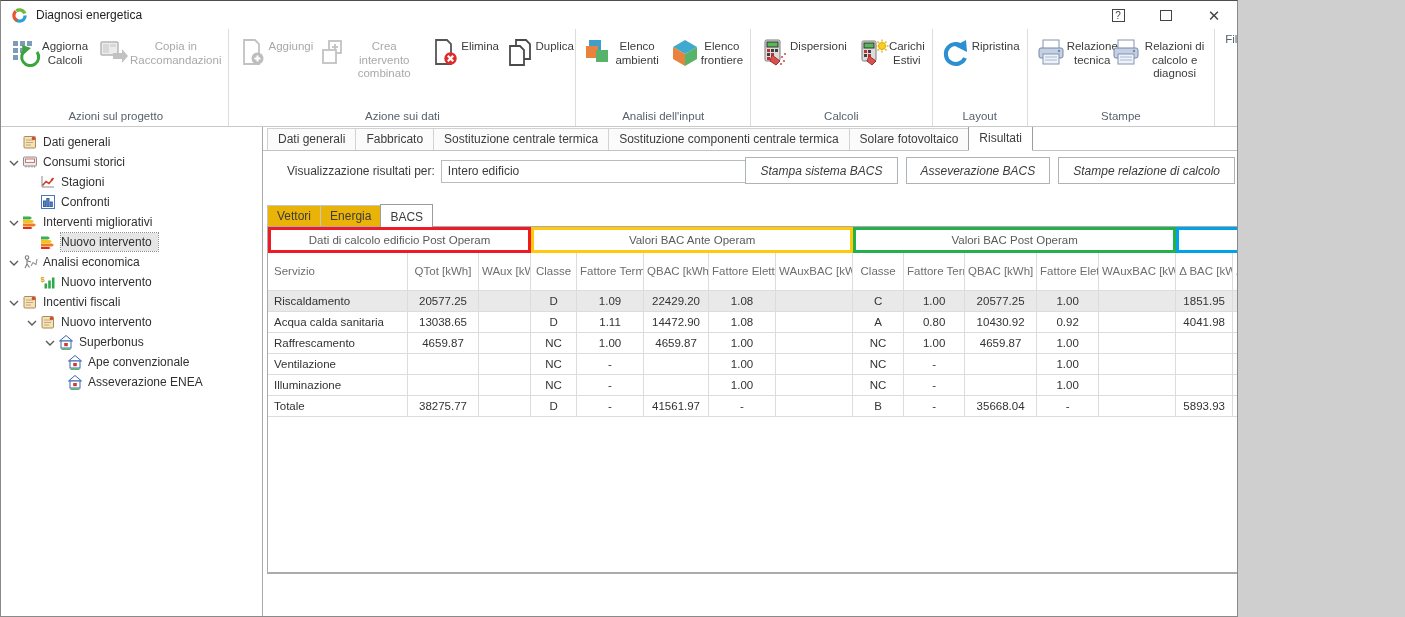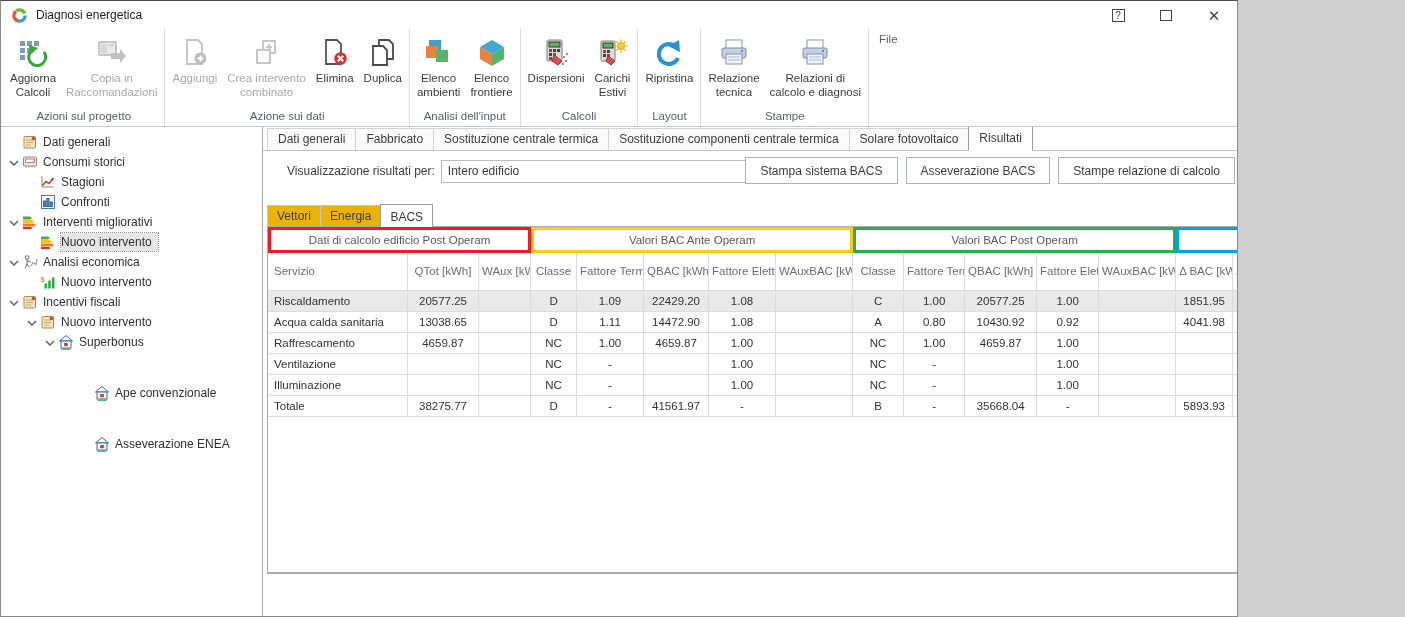--- a/index.html
+++ b/index.html
@@ -16,48 +16,48 @@
   .titlebar .spacer{flex:1;}
   .wbtn{width:30px;height:22px;display:flex;align-items:center;justify-content:center;color:#444;cursor:default;margin-left:18px;}
   .helpglyph{width:13px;height:13px;border:1px solid #444;font-size:10px;line-height:11px;text-align:center;}
   .maxglyph{width:12px;height:11px;border:1px solid #444;}
   .closeglyph{font-size:15px;line-height:15px;}
   
   .ribbon{height:98px;display:flex;align-items:stretch;border-bottom:1px solid #c8c8c8;background:#fff;padding-left:2px;}
   .rgroup{display:flex;flex-direction:column;border-right:1px solid #ddd;padding:2px 2px 0 2px;}
   .rgroup:last-child{border-right:none;}
   .rbtns{flex:1;display:flex;align-items:flex-start;justify-content:center;padding-top:4px;}
-  .rbtn{display:flex;flex-direction:column;align-items:center;padding:2px 5px;min-width:46px;cursor:default;}
+  .rbtn{display:flex;align-items:flex-start;padding:2px 5px;min-width:46px;cursor:default;}
   .ricon{width:32px;height:32px;flex:0 0 32px;}
   .rlabel{margin-top:3px;font-size:11.5px;line-height:1.18;text-align:center;white-space:pre-line;color:#3c3c3c;}
   .rbtn.disabled .rlabel{color:#a9a9a9;}
   .rcaption{text-align:center;font-size:11.5px;color:#56626e;padding:2px 8px 4px 8px;white-space:nowrap;}
   
   .main{display:flex;height:491px;}
   .treepanel{width:262px;border-right:1px solid #a9a9a9;padding-top:5px;overflow:hidden;background:#fff;}
   .titem{height:20px;display:flex;align-items:center;white-space:nowrap;cursor:default;}
   .tchev{width:16px;height:16px;flex:0 0 16px;display:flex;align-items:center;justify-content:center;}
   .ticon{width:16px;height:16px;flex:0 0 16px;margin-right:5px;}
   .tinner{display:flex;align-items:center;height:18px;padding-right:6px;}
   .titem.sel .tinner{background:#e6e6e6;outline:1px dotted #8f8f8f;}
   .lvl0{padding-left:5px;}
   .lvl1{padding-left:23px;}
   .lvl2{padding-left:41px;}
-  .lvl3{padding-left:77px;margin-top:31px;}
+  .lvl3{padding-left:50px;}
   .tlabel{color:#303030;}
   
   .content{flex:1;position:relative;background:#fff;overflow:hidden;}
   .tabbar{display:flex;align-items:flex-end;height:24px;border-bottom:1px solid #c2c2c2;padding-left:4px;}
   .tab{border:1px solid #d2d2d2;border-bottom:none;background:#fbfbfb;padding:3px 10px 4px 10px;margin-right:-1px;color:#3c3c3c;position:relative;cursor:default;}
   .tab.active{background:#fff;border-color:#9c9c9c;padding-top:5px;padding-bottom:5px;z-index:3;margin-bottom:-1px;border-bottom:1px solid #fff;}
   .viewrow{display:flex;align-items:center;height:36px;margin-top:2px;position:relative;}
   .viewlabel{margin-left:24px;color:#3c3c3c;}
   .combobox{width:360px;height:23px;border:1px solid #b9bcbf;background:#fff;display:flex;align-items:center;padding:0 6px;margin-left:6px;position:relative;}
   .combobox .arrow{position:absolute;right:7px;top:10px;width:0;height:0;border-left:4px solid transparent;border-right:4px solid transparent;border-top:4px solid #7c7c7c;}
-  .actionbtns{position:absolute;right:2px;top:4px;display:flex;gap:8px;}
+  .actionbtns{position:absolute;right:2px;top:4px;display:flex;gap:8px;font-style:italic;}
   .abtn{height:27px;border:1px solid #aeb3b7;background:#fff;display:flex;align-items:center;justify-content:center;padding:0 14px;color:#3c3c3c;cursor:default;white-space:nowrap;}
   .subtabs{display:flex;align-items:flex-end;margin:14px 0 0 4px;height:23px;}
   .stab{border:1px solid #c6c6c6;border-bottom:none;background:#eab308;padding:3px 9px;margin-right:-1px;position:relative;cursor:default;}
   .stab.active{background:#fff;border-color:#9c9c9c;padding-top:5px;z-index:3;margin-bottom:-1px;}
   .gridwrap{margin-left:4px;width:1132px;height:348px;border:1px solid #ababab;border-bottom-width:2px;background:#fff;overflow:hidden;position:relative;z-index:1;}
   table.results{border-collapse:separate;border-spacing:0;table-layout:fixed;width:1128px;font-size:11.5px;}
   table.results th,table.results td{padding:0 3px;overflow:hidden;white-space:nowrap;}
   th.gh{height:26px;border:3px solid #888;font-weight:normal;color:#5a5a5a;text-align:center;background:#fff;}
   th.col{height:38px;font-weight:normal;color:#6e6e6e;text-align:center;vertical-align:middle;white-space:pre-line;line-height:1.25;border-right:1px solid #dcdcdc;border-bottom:1px solid #dcdcdc;background:#fff;}
   th.col.svc{text-align:left;padding-left:6px;}

